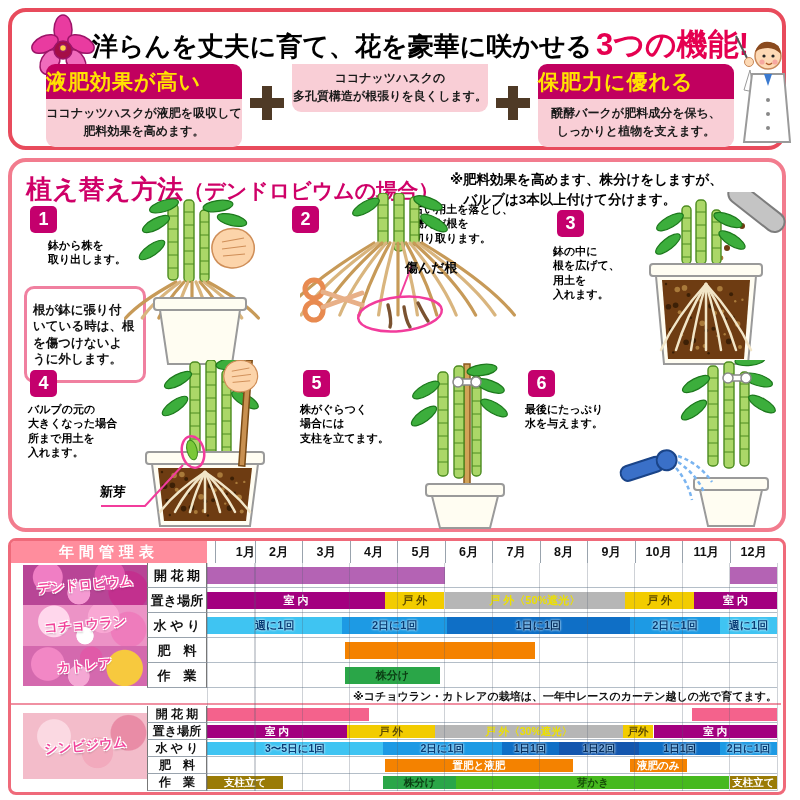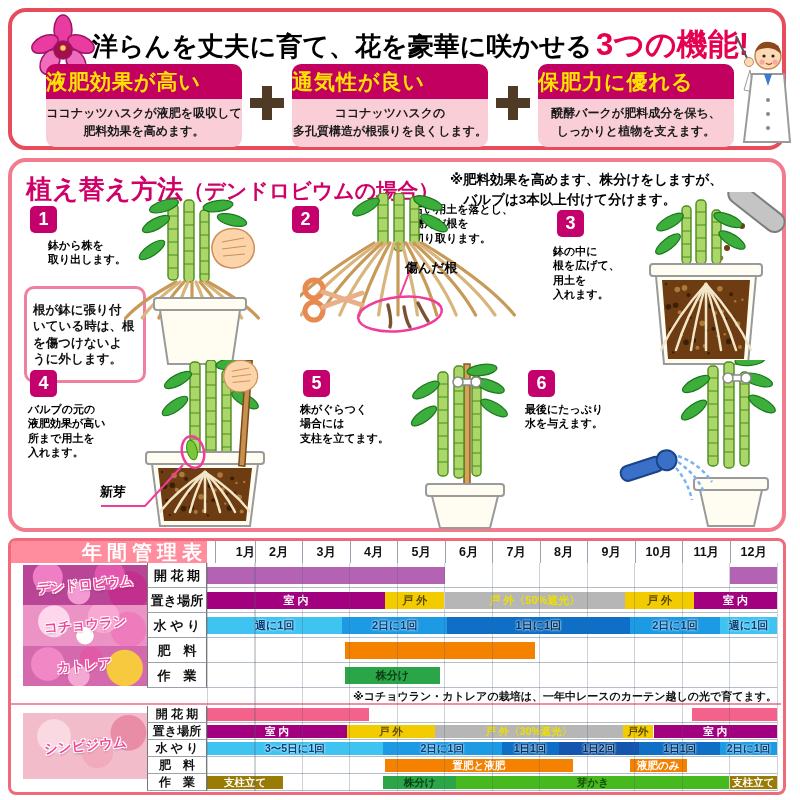--- a/index.html
+++ b/index.html
@@ -23,21 +23,21 @@
 #howto-title .paren{font-size:21px}
 #howto-note{left:438px;top:8px;font-size:13.5px;line-height:1.45;color:#000}
 .badge{width:27px;height:27px;background:#c4006d;color:#fff;font-size:18px;line-height:27px;text-align:center;border-radius:5px}
 .steptext{font-size:11px;line-height:1.3;color:#000}
 #note1{left:12px;top:124px;width:122px;border:3px solid #f080a0;border-radius:10px;background:#fff;font-size:12.5px;line-height:1.3;padding:13px 6px}
 .callout{font-size:13px;color:#000}
 .illus{pointer-events:none}
 .illus svg{display:block}
 
 #calendar{left:8px;top:538px;width:778px;height:257px;border:3px solid #ef6a7a;border-radius:8px;background:#fff}
-.cal-banner{left:0;top:0;width:196px;height:22px;background:#ff8d9d;color:#fff;text-align:right;line-height:22px;font-size:20px;letter-spacing:5px;border-radius:4px 0 0 0}
+.cal-banner{left:0;top:0;width:196px;height:22px;background:#ff8d9d;color:#fff;text-align:center;line-height:22px;font-size:15px;letter-spacing:5px;border-radius:4px 0 0 0}
 .cal-month{top:0;height:22px;line-height:22px;text-align:center;font-size:12.5px;border-left:1px solid #99a3ad;background:#fff}
 .cal-label{left:136px;width:60px;background:#fff;border-left:1.5px solid #777;border-right:1.5px solid #777;border-bottom:1px solid #99a3ad;text-align:center;font-size:13px;overflow:hidden}
 .cal-label.s1{font-size:12px}
 .cal-track{left:196px;width:570px;border-bottom:1px solid #b4bec8}
 .bar{position:absolute;text-align:center;white-space:nowrap;overflow:hidden;font-size:11px}
 .cal-track.s0 .bar{top:4px;height:17px;line-height:17px}
 .cal-track.s1 .bar{top:2px;height:13px;line-height:13px;font-size:10.5px}
 .cal-track.halo .bar{text-shadow:0 0 3px rgba(190,235,255,.95),0 0 2px rgba(255,255,255,.9)}
 #grid-overlay{left:196px;top:22px;width:571px;height:228px;background:repeating-linear-gradient(to right,rgba(80,92,110,.28) 0 1px,transparent 1px 47.5px);pointer-events:none}
 #cal-note{left:200px;top:147px;width:566px;height:16px;line-height:16px;text-align:right;font-size:11px}
@@ -67,21 +67,20 @@
   <div id="title" class="abs">
     <span>洋らんを丈夫に育て、花を豪華に咲かせる</span><span id="title-accent">3つの機能!</span>
   </div>
   <div class="feat abs" style="left:34px">
     <div class="feat-h">液肥効果が高い</div>
     <div class="feat-b">ココナッツハスクが液肥を吸収して
 肥料効果を高めます。</div>
   </div>
   <div class="plus abs" style="left:238px"></div>
   <div class="feat abs" style="left:280px">
-    <div class="feat-h">通気性が良い</div>
     <div class="feat-b">ココナッツハスクの
 多孔質構造が根張りを良くします。</div>
   </div>
   <div class="plus abs" style="left:484px"></div>
   <div class="feat abs" style="left:526px">
     <div class="feat-h">保肥力に優れる</div>
     <div class="feat-b">醗酵バークが肥料成分を保ち、
 しっかりと植物を支えます。</div>
   </div>
   <svg class="abs" style="left:716px;top:22px" width="66" height="112" viewBox="0 0 66 112">
@@ -287,21 +286,21 @@
         <path d="M80 92 q 0 33 0 66" stroke="#f2e6c8" stroke-width="2.5" fill="none" stroke-linecap="round"></path>
         <path d="M80 92 q 10 33 15 66" stroke="#f2e6c8" stroke-width="2.5" fill="none" stroke-linecap="round"></path>
         <path d="M80 92 q 20 33 30 66" stroke="#f2e6c8" stroke-width="2.5" fill="none" stroke-linecap="round"></path>
         <path d="M80 92 q 30 33 45 66" stroke="#f2e6c8" stroke-width="2.5" fill="none" stroke-linecap="round"></path>
         <rect x="24" y="72" width="112" height="12" rx="3" fill="#fffdf2" stroke="#9a9a9a" stroke-width="2"></rect>
       </svg>
     </div>
 
   <div class="badge abs" style="left:18px;top:208px">4</div>
   <div class="steptext abs pre" style="left:16px;top:240px">バルブの元の
-液肥効果が高い
+大きくなった場合
 所まで用土を
 入れます。</div>
   <div id="ill4" class="illus abs" style="left:83px;top:198px">
       <svg width="215" height="168" viewBox="0 0 215 168">
         <rect x="95" y="2" width="10" height="96" rx="4" fill="#abd768" stroke="#4c8c20" stroke-width="1.4"></rect>
         <line x1="95" y1="14" x2="105" y2="14" stroke="#4c8c20" stroke-width="1"></line>
         <line x1="95" y1="27" x2="105" y2="27" stroke="#4c8c20" stroke-width="1"></line>
         <line x1="95" y1="40" x2="105" y2="40" stroke="#4c8c20" stroke-width="1"></line>
         <line x1="95" y1="53" x2="105" y2="53" stroke="#4c8c20" stroke-width="1"></line>
         <line x1="95" y1="66" x2="105" y2="66" stroke="#4c8c20" stroke-width="1"></line>

